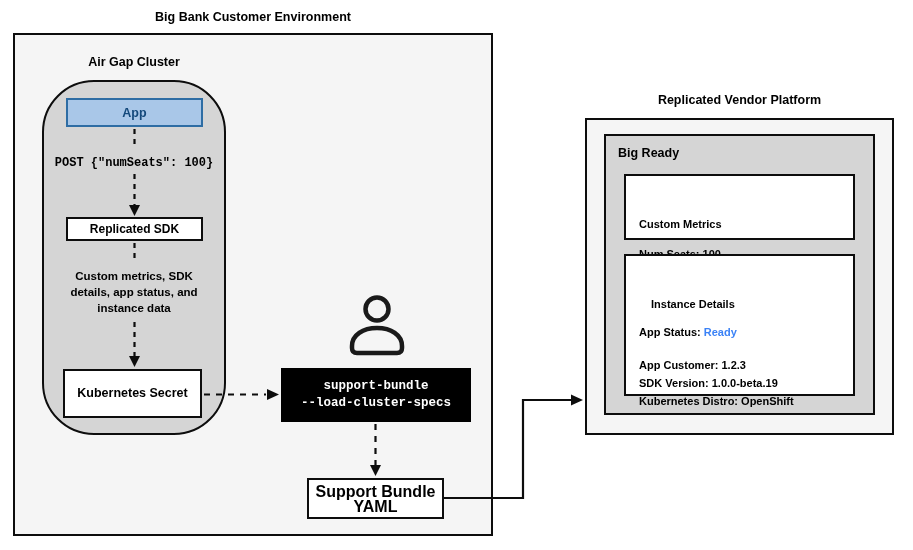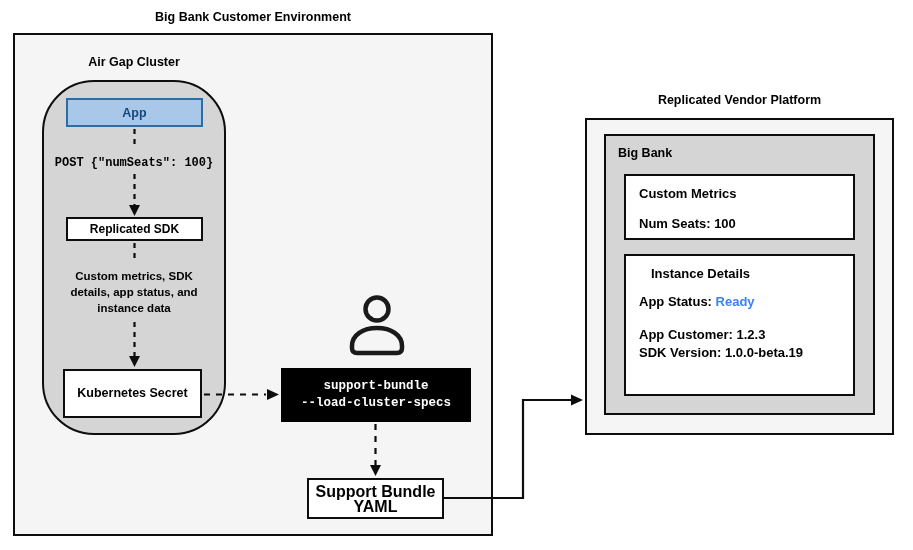--- a/index.html
+++ b/index.html
@@ -24,21 +24,21 @@
   }
   .mono{font-family:"Liberation Mono","DejaVu Sans Mono",monospace;font-weight:bold;}
   .posttext{font-size:12px;text-align:center;color:#000;}
   .desc{font-weight:bold;font-size:11.5px;line-height:16px;text-align:center;color:#000;}
   .cmdbox{
     background:#000000;color:#ffffff;
     display:flex;align-items:center;justify-content:center;
     font-size:12.5px;line-height:17px;text-align:center;
   }
   .innerlabel{font-weight:bold;font-size:12.5px;color:#000;}
-  .detline{position:absolute;left:13px;font-weight:bold;font-size:13px;color:#000;white-space:nowrap;}
+  .detline{position:absolute;left:13px;font-weight:bold;font-size:11px;color:#000;white-space:nowrap;margin-top:32px;}
   svg.overlay{position:absolute;left:0;top:0;pointer-events:none;}
 </style>
 </head>
 <body>
 
 <div class="stage">
 
   <div class="abs ttl" style="left:13px;top:10px;width:480px;">Big Bank Customer Environment</div>
 
   <div class="abs frame" style="left:13px;top:33px;width:480px;height:503px;"></div>
@@ -63,32 +63,33 @@
 --load-cluster-specs</div>
 
   <div class="abs node pre" style="left:307px;top:478px;width:137px;height:41px;font-size:16px;">Support Bundle
 YAML</div>
 
   <div class="abs ttl" style="left:585px;top:93px;width:309px;">Replicated Vendor Platform</div>
 
   <div class="abs frame" style="left:585px;top:118px;width:309px;height:317px;"></div>
 
   <div class="abs grayfill" style="left:604px;top:134px;width:271px;height:281px;">
-    <div class="innerlabel" style="position:absolute;left:12px;top:10px;">Big Bank</div>
+    <div class="innerlabel" style="position:absolute;left:12px;top:10px;">Big Ready</div>
 
     <div class="abs" style="left:18px;top:38px;width:231px;height:66px;background:#fff;border:2px solid #0d0d0d;">
       <div class="detline" style="top:10px;">Custom Metrics</div>
       <div class="detline" style="top:40px;">Num Seats: 100</div>
     </div>
 
     <div class="abs" style="left:18px;top:118px;width:231px;height:142px;background:#fff;border:2px solid #0d0d0d;">
       <div class="detline" style="top:10px;padding-left:12px;">Instance Details</div>
       <div class="detline" style="top:38px;"><span>App Status: </span><span style="color:#3b82f6;">Ready</span></div>
       <div class="detline" style="top:71px;">App Customer: 1.2.3</div>
       <div class="detline" style="top:89px;">SDK Version: 1.0.0-beta.19</div>
+      <div class="detline" style="top:107px;">Kubernetes Distro: OpenShift</div>
     </div>
   </div>
 
   <svg class="overlay" width="913" height="550" viewBox="0 0 913 550">
 
     <g stroke="#0d0d0d" stroke-width="2.2" fill="none">
       <path d="M134.5,129 V149" stroke-dasharray="5,5"></path>
       <path d="M134.5,174 V206" stroke-dasharray="5,5"></path>
     </g>
     <polygon points="129,205 140,205 134.5,216" fill="#0d0d0d"></polygon>

